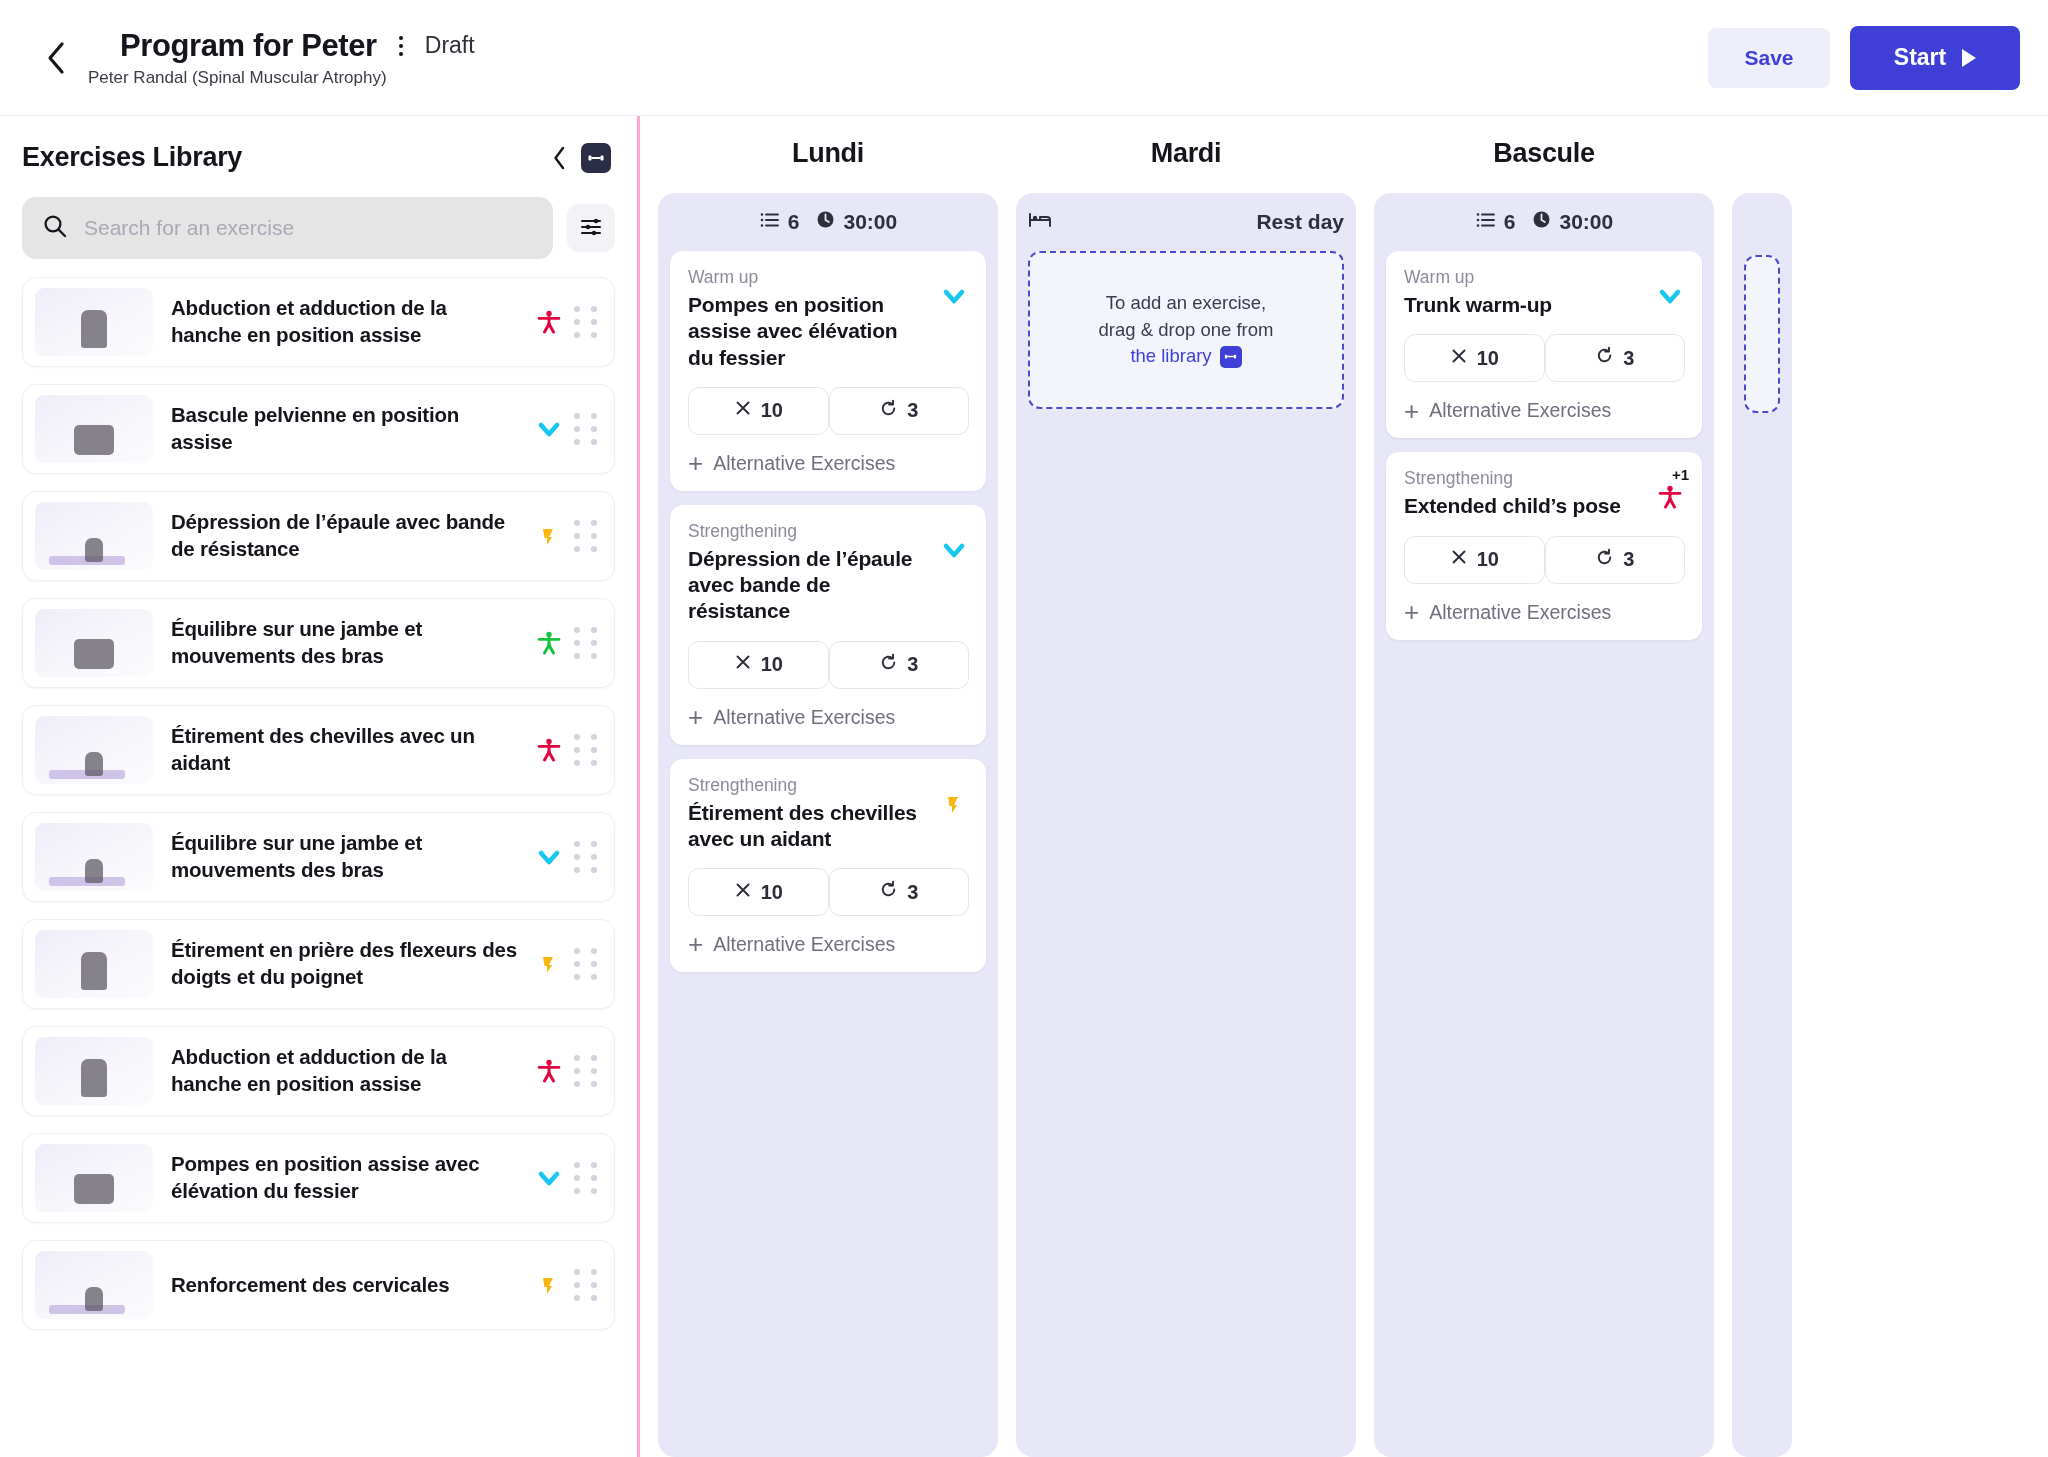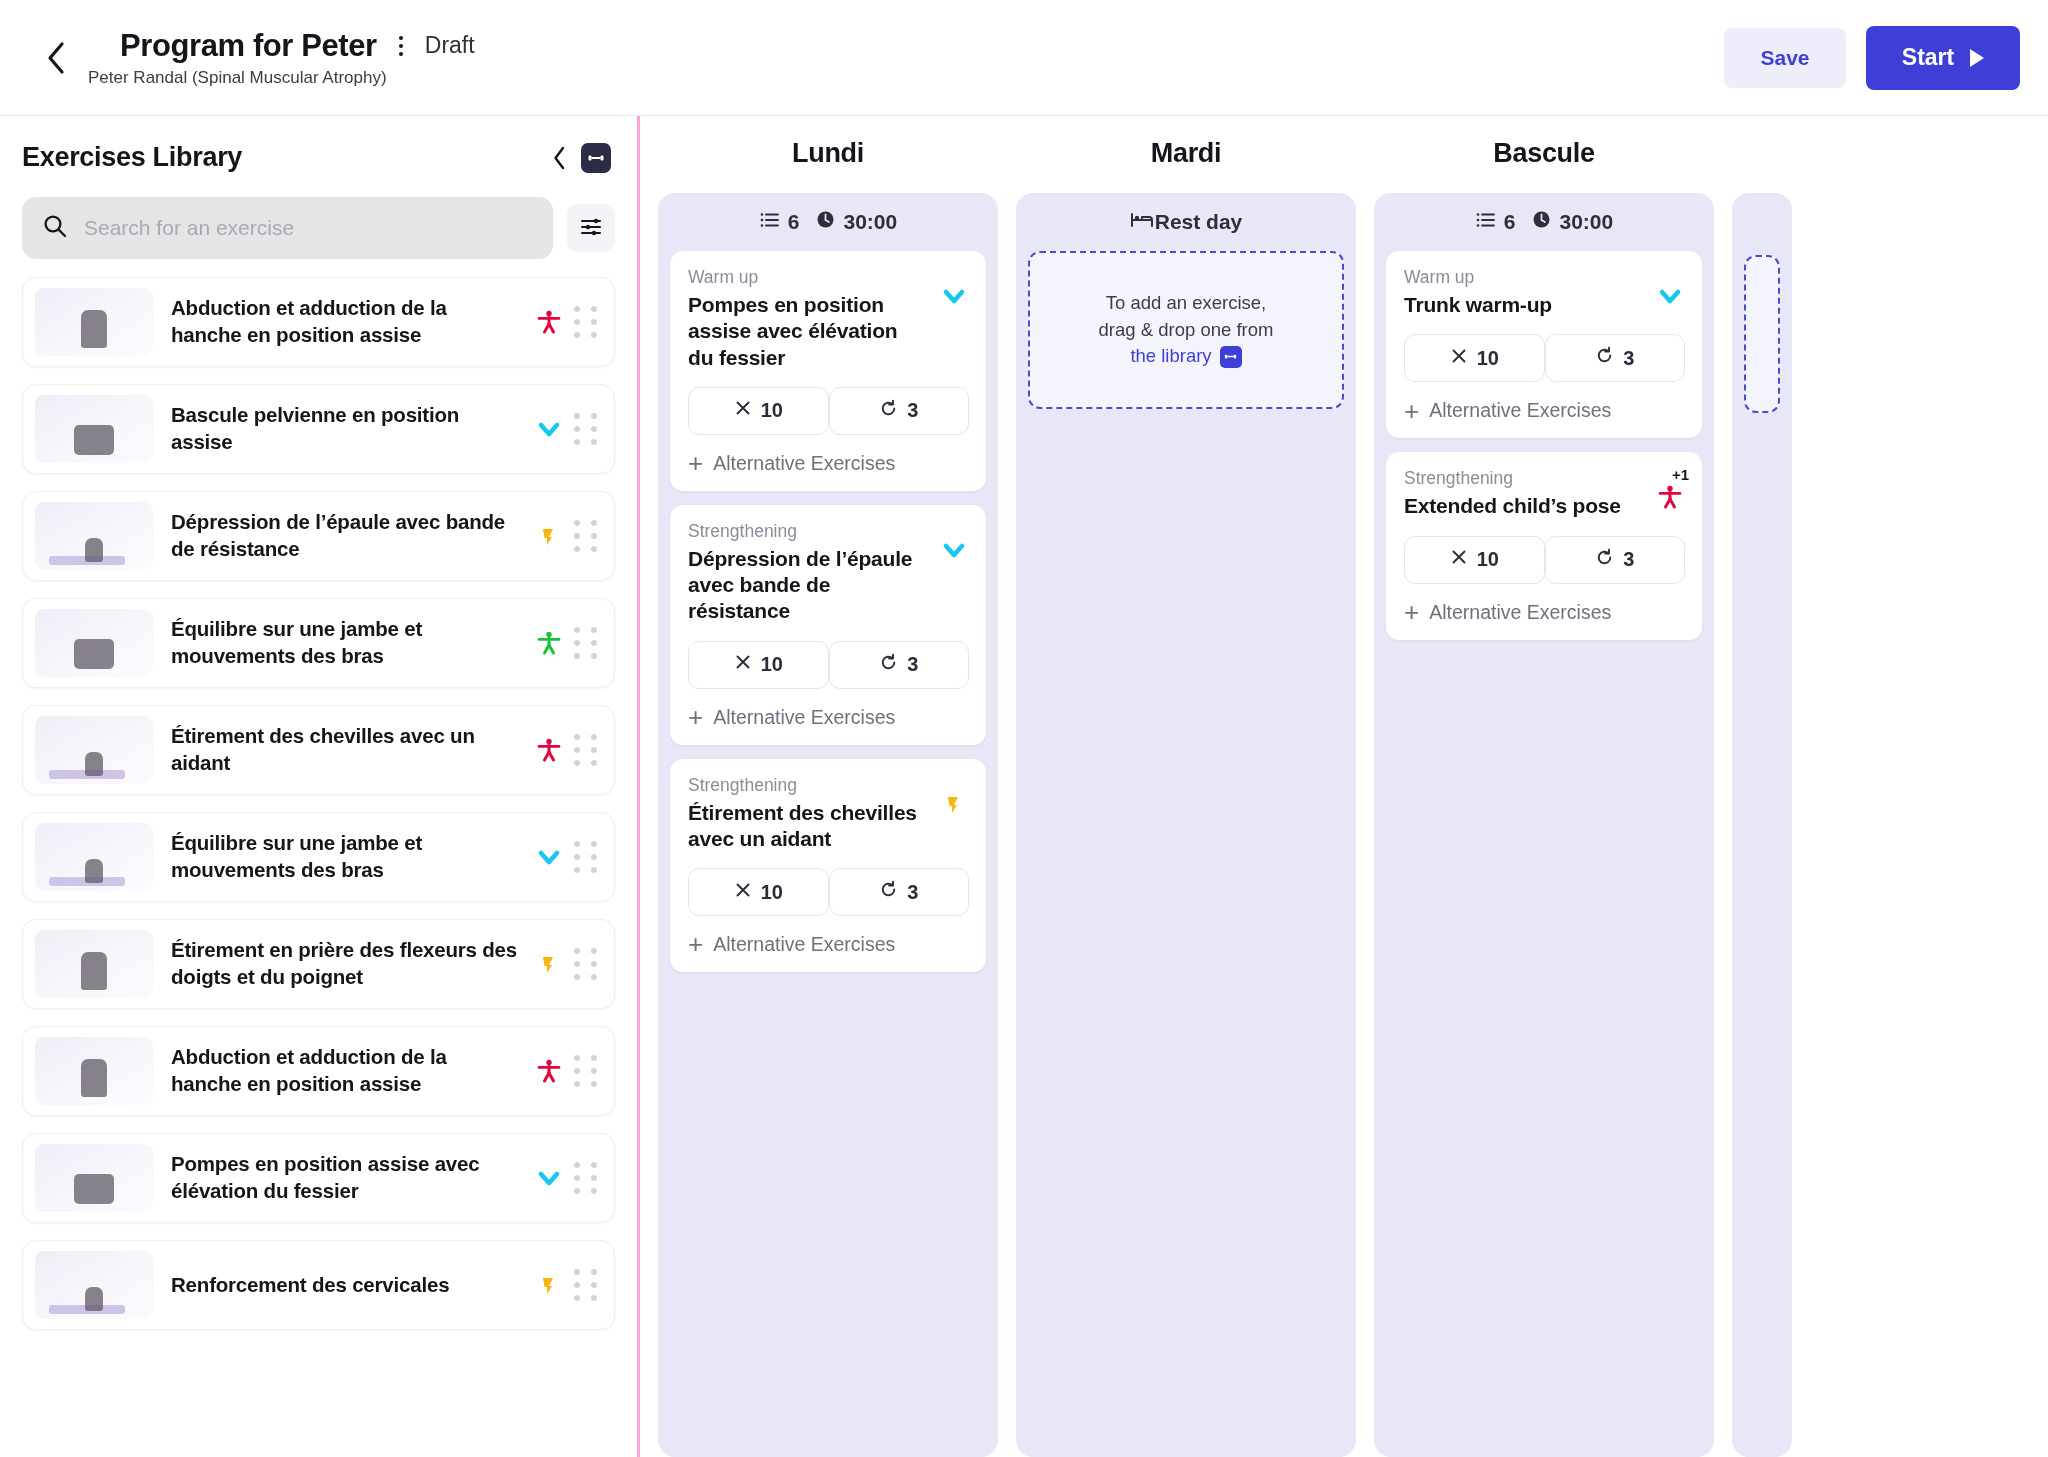--- a/index.html
+++ b/index.html
@@ -38,21 +38,21 @@
     border: none; border-radius: 8px; cursor: pointer;
     font-family: inherit; font-weight: 700;
     display: inline-flex; align-items: center; justify-content: center;
   }
   .btn-save {
     background: #eeeefb; color: #3f3fd8;
     font-size: 21px; width: 122px; height: 60px;
   }
   .btn-start {
     background: #3f3fd8; color: #fff;
-    font-size: 23px; width: 154px; height: 64px; gap: 16px;
+    font-size: 23px; width: 170px; height: 64px; gap: 16px;
   }
   .btn-start .play { width: 0; height: 0; border-left: 14px solid #fff;
     border-top: 9px solid transparent; border-bottom: 9px solid transparent; }
 
   
   .body-wrap { display: flex; height: calc(1457px - 116px); }
 
   
   .sidebar {
     width: 640px; flex: 0 0 640px;
@@ -132,21 +132,21 @@
   }
   .day-col {
     background: #e7e7f7; border-radius: 17px; flex: 1;
     padding: 0 12px 12px 12px; overflow: hidden;
   }
   .day-meta {
     height: 58px; display: flex; align-items: center; justify-content: center;
     gap: 16px; font-size: 21px; font-weight: 600; color: #2e2f3a;
   }
   .meta-chunk { display: flex; align-items: center; gap: 7px; }
-  .rest-meta { height: 58px; display:flex; align-items:center; justify-content:center; gap:1px;
+  .rest-meta { height: 58px; display:flex; align-items:center; justify-content:space-between; gap:1px;
                font-size: 21px; font-weight: 700; color:#2e2f3a; }
 
   .ex-card {
     background: #fff; border-radius: 13px; padding: 16px 17px 16px 18px;
     margin-bottom: 14px; box-shadow: 0 1px 3px rgba(40,30,90,.07);
   }
   .card-top { display: flex; align-items: flex-start; }
   .card-texts { flex: 1; padding-right: 10px; }
   .card-kind { font-size: 17.5px; color: #8b8b99; margin-bottom: 4px; }
   .card-title { font-size: 21px; font-weight: 700; line-height: 1.25; letter-spacing:-0.2px; color:#15161c; }

